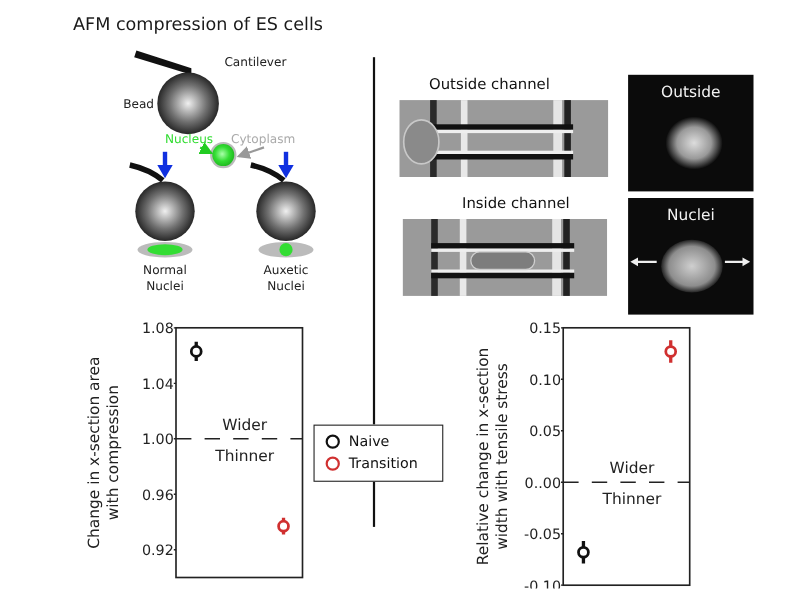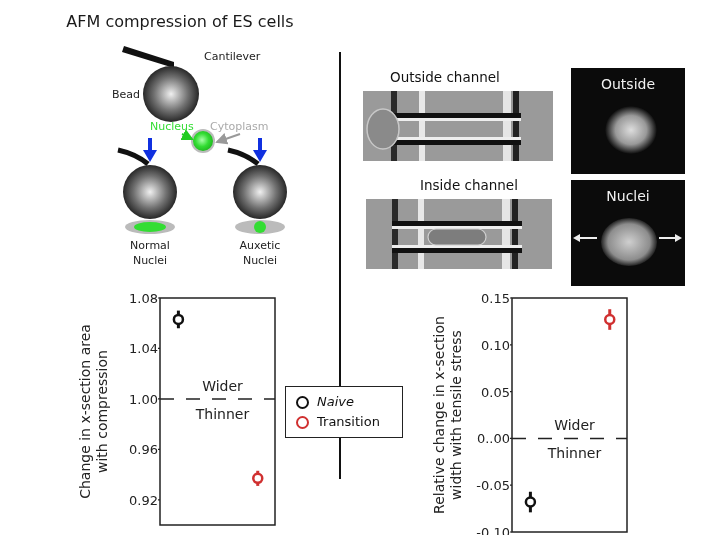--- a/index.html
+++ b/index.html
@@ -140,21 +140,21 @@
       <polygon points="2,58 9,54 9,62" fill="#eee"></polygon>
     </g>
     <g>
       <line x1="88" y1="58" x2="106" y2="58" stroke="#eee" stroke-width="2"></line>
       <polygon points="111,58 104,54 104,62" fill="#eee"></polygon>
     </g>
   </svg>
 </div>
 
 <div class="legend">
-  <div class="legend-row" style="top:7px;font-style:italic;">
+  <div class="legend-row" style="top:7px;">
     <span class="mark" style="border-color:#111;"></span><span>Naive</span>
   </div>
   <div class="legend-row" style="top:27px;">
     <span class="mark" style="border-color:#d03030;"></span><span>Transition</span>
   </div>
 </div>
 
 <svg class="abs" id="chart1" style="left:40px; top:285px;" width="240" height="250">
     <rect x="120" y="13" width="115" height="227" fill="none" stroke="#222" stroke-width="1.5"></rect>
     <line x1="118" y1="214.77777777777777" x2="120" y2="214.77777777777777" stroke="#222" stroke-width="1.2"></line>

